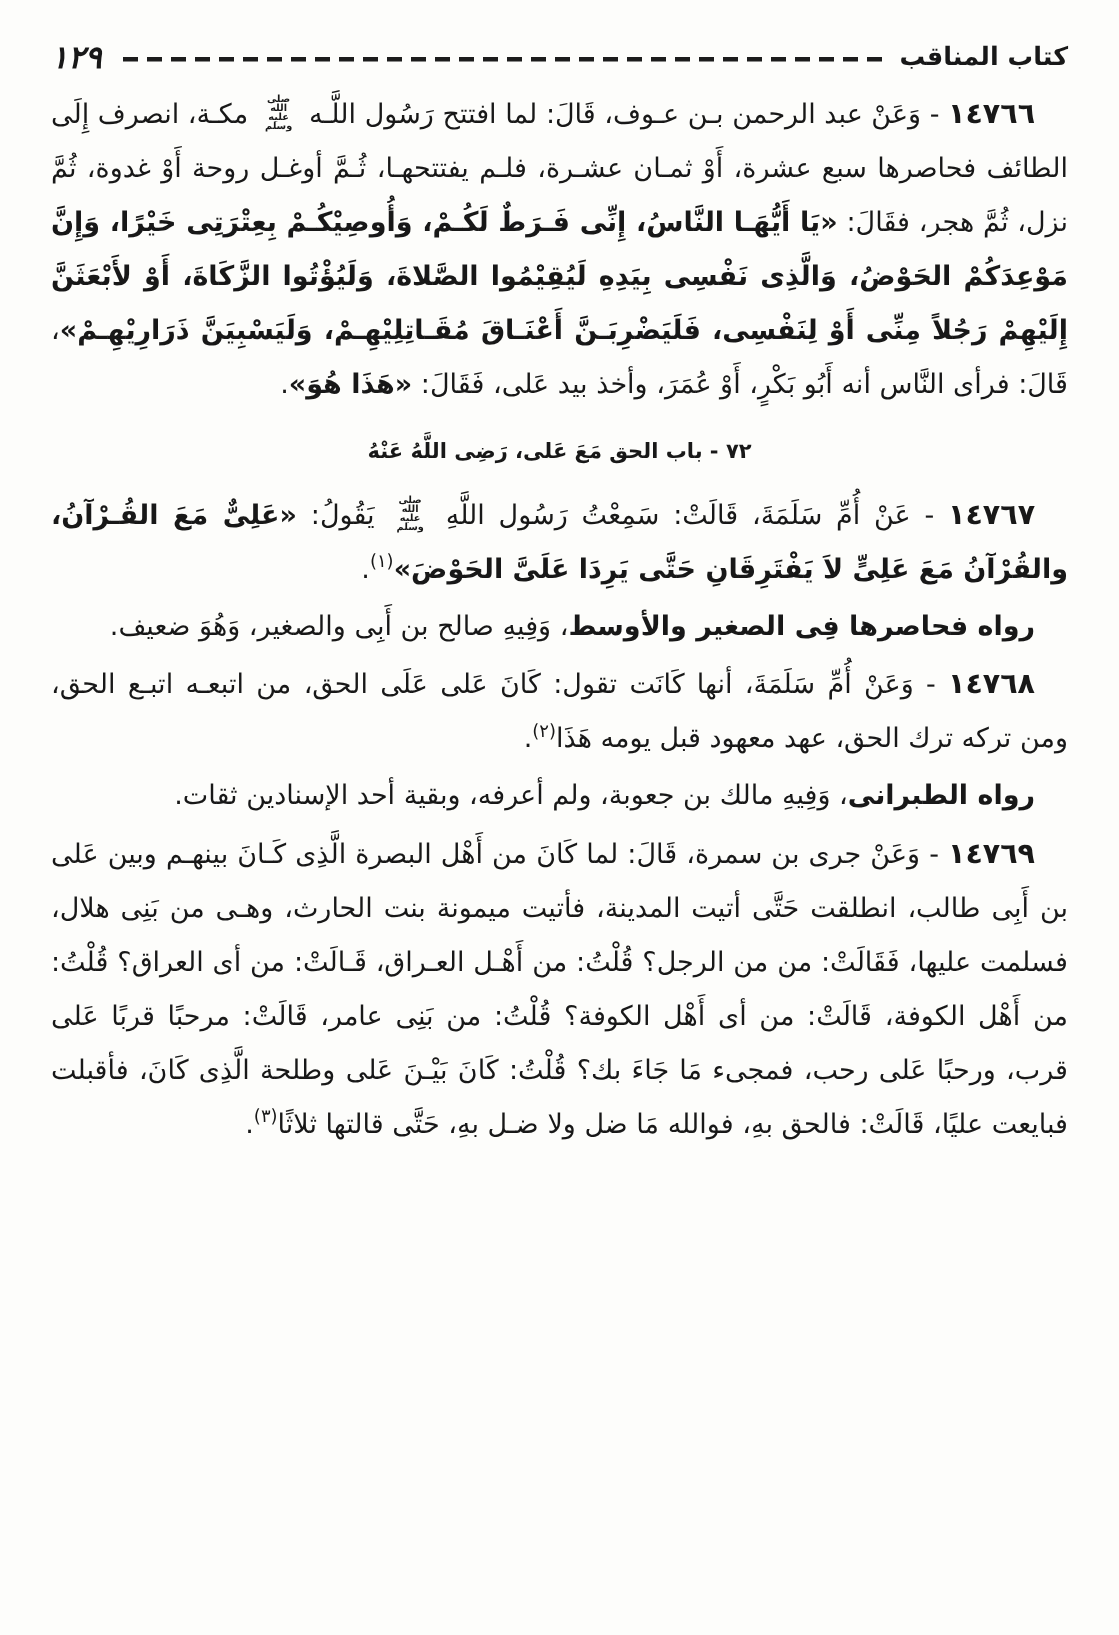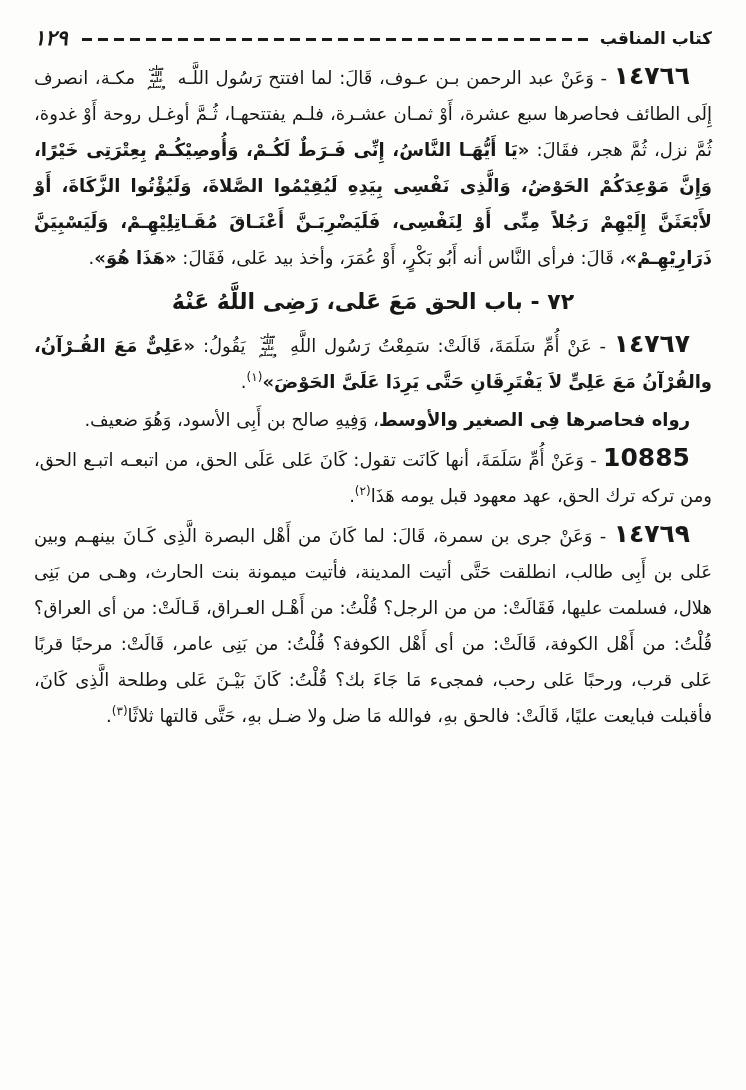--- a/index.html
+++ b/index.html
@@ -53,28 +53,28 @@
     line-height: 36px;
     text-align: justify;
   }
   .para {
     text-indent: 22px;
     margin: 2px 0;
   }
   .para.heading {
     text-align: center;
     text-indent: 0;
-    font-size: 22px;
+    font-size: 14px;
     line-height: 42px;
     margin: 5px 0 3px 0;
   }
   .run-normal { font-weight: 400; }
   .run-bold   { font-weight: 700; }
   .run-quote  { font-weight: 700; }
-  .run-num    { font-weight: 700; font-size: 25px; letter-spacing: 1px; }
+  .run-num    { font-weight: 700; font-size: 19px; letter-spacing: 1px; }
   .run-sup    { font-size: 12px; vertical-align: 7px; line-height: 0; font-weight: 400; }
   .run-saw {
     display: inline-block;
     width: 27px;
     font-size: 6.5px;
     line-height: 6px;
     text-align: center;
     text-indent: 0;
     vertical-align: -4px;
     font-weight: 700;
@@ -107,19 +107,20 @@
   <div class="page-header">
     <span class="book-title">كتاب المناقب</span>
     <div class="header-dashes"></div>
     <span class="page-number">١٢٩</span>
   </div>
 
   <div class="content">
       <div class="para"><span class="run-num">١٤٧٦٦</span><span class="run-normal"> - وَعَنْ عبد الرحمن بـن عـوف، قَالَ: لما افتتح رَسُول اللَّـه </span><span class="run-saw">صلى الله عليه وسلم</span><span class="run-normal"> مكـة، انصرف إِلَى الطائف فحاصرها سبع عشرة، أَوْ ثمـان عشـرة، فلـم يفتتحهـا، ثُـمَّ أوغـل روحة أَوْ غدوة، ثُمَّ نزل، ثُمَّ هجر، فقَالَ: </span><span class="run-quote">«يَا أَيُّهَـا النَّاسُ، إِنِّى فَـرَطٌ لَكُـمْ، وَأُوصِيْكُـمْ بِعِتْرَتِى خَيْرًا، وَإِنَّ مَوْعِدَكُمْ الحَوْضُ، وَالَّذِى نَفْسِى بِيَدِهِ لَيُقِيْمُوا الصَّلاةَ، وَلَيُؤْتُوا الزَّكَاةَ، أَوْ لأَبْعَثَنَّ إِلَيْهِمْ رَجُلاً مِنِّى أَوْ لِنَفْسِى، فَلَيَضْرِبَـنَّ أَعْنَـاقَ مُقَـاتِلِيْهِـمْ، وَلَيَسْبِيَنَّ ذَرَارِيْهِـمْ»</span><span class="run-normal">، قَالَ: فرأى النَّاس أنه أَبُو بَكْرٍ، أَوْ عُمَرَ، وأخذ بيد عَلى، فَقَالَ: </span><span class="run-quote">«هَذَا هُوَ»</span><span class="run-normal">.</span></div>
       <div class="para heading"><span class="run-bold">٧٢ - باب الحق مَعَ عَلى، رَضِى اللَّهُ عَنْهُ</span></div>
       <div class="para"><span class="run-num">١٤٧٦٧</span><span class="run-normal"> - عَنْ أُمِّ سَلَمَةَ، قَالَتْ: سَمِعْتُ رَسُول اللَّهِ </span><span class="run-saw">صلى الله عليه وسلم</span><span class="run-normal"> يَقُولُ: </span><span class="run-quote">«عَلِىٌّ مَعَ القُـرْآنُ، والقُرْآنُ مَعَ عَلِىٍّ لاَ يَفْتَرِقَانِ حَتَّى يَرِدَا عَلَىَّ الحَوْضَ»</span><span class="run-sup">(١)</span><span class="run-normal">.</span></div>
-      <div class="para"><span class="run-bold">رواه فحاصرها فِى الصغير والأوسط</span><span class="run-normal">، وَفِيهِ صالح بن أَبِى الأسود، وَهُوَ ضعيف.</span></div>
-      <div class="para"><span class="run-num">10885</span><span class="run-normal"> - وَعَنْ أُمِّ سَلَمَةَ، أنها كَانَت تقول: كَانَ عَلى عَلَى الحق، من اتبعـه اتبـع الحق، ومن تركه ترك الحق، عهد معهود قبل يومه هَذَا</span><span class="run-sup">(٢)</span><span class="run-normal">.</span></div>
+      <div class="para"><span class="run-bold">رواه فحاصرها فِى الصغير والأوسط</span><span class="run-normal">، وَفِيهِ صالح بن أَبِى والصغير، وَهُوَ ضعيف.</span></div>
+      <div class="para"><span class="run-num">١٤٧٦٨</span><span class="run-normal"> - وَعَنْ أُمِّ سَلَمَةَ، أنها كَانَت تقول: كَانَ عَلى عَلَى الحق، من اتبعـه اتبـع الحق، ومن تركه ترك الحق، عهد معهود قبل يومه هَذَا</span><span class="run-sup">(٢)</span><span class="run-normal">.</span></div>
+      <div class="para"><span class="run-bold">رواه الطبرانى</span><span class="run-normal">، وَفِيهِ مالك بن جعوبة، ولم أعرفه، وبقية أحد الإسنادين ثقات.</span></div>
       <div class="para"><span class="run-num">١٤٧٦٩</span><span class="run-normal"> - وَعَنْ جرى بن سمرة، قَالَ: لما كَانَ من أَهْل البصرة الَّذِى كَـانَ بينهـم وبين عَلى بن أَبِى طالب، انطلقت حَتَّى أتيت المدينة، فأتيت ميمونة بنت الحارث، وهـى من بَنِى هلال، فسلمت عليها، فَقَالَتْ: من من الرجل؟ قُلْتُ: من أَهْـل العـراق، قَـالَتْ: من أى العراق؟ قُلْتُ: من أَهْل الكوفة، قَالَتْ: من أى أَهْل الكوفة؟ قُلْتُ: من بَنِى عامر، قَالَتْ: مرحبًا قربًا عَلى قرب، ورحبًا عَلى رحب، فمجىء مَا جَاءَ بك؟ قُلْتُ: كَانَ بَيْـنَ عَلى وطلحة الَّذِى كَانَ، فأقبلت فبايعت عليًا، قَالَتْ: فالحق بهِ، فوالله مَا ضل ولا ضـل بهِ، حَتَّى قالتها ثلاثًا</span><span class="run-sup">(٣)</span><span class="run-normal">.</span></div>
     </div>
 
 
 </div>
 
 </body></html>

